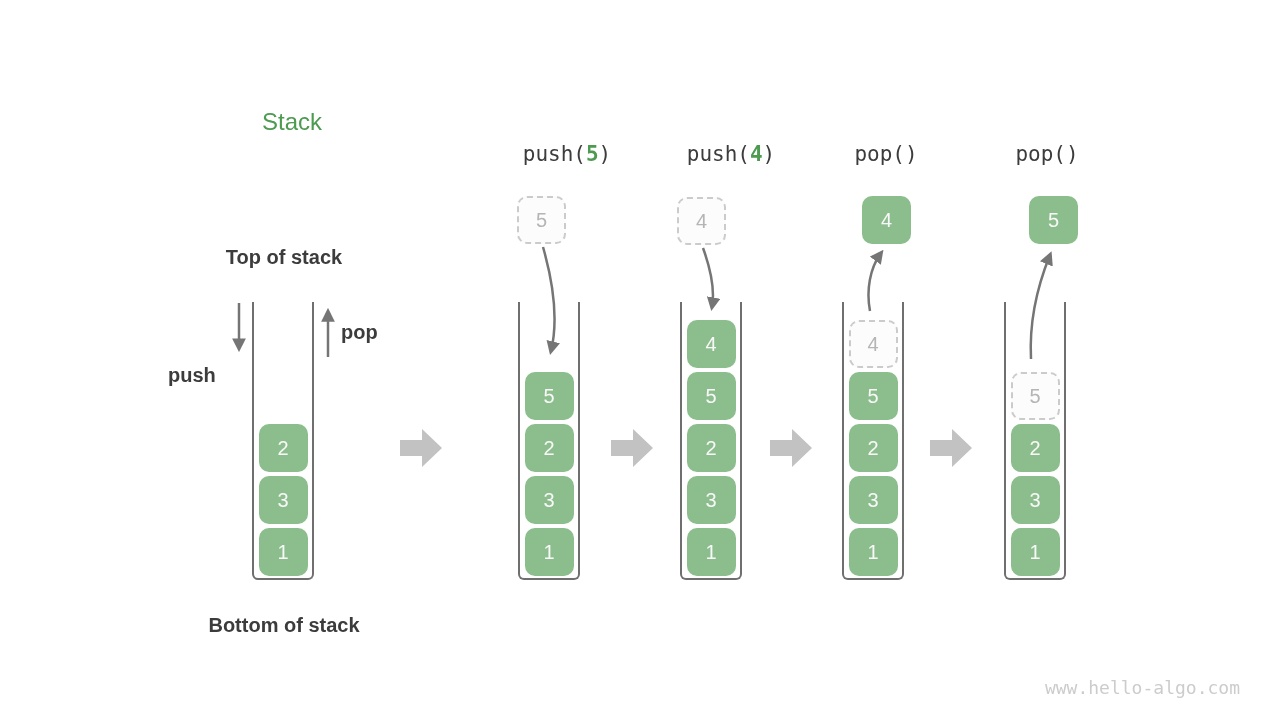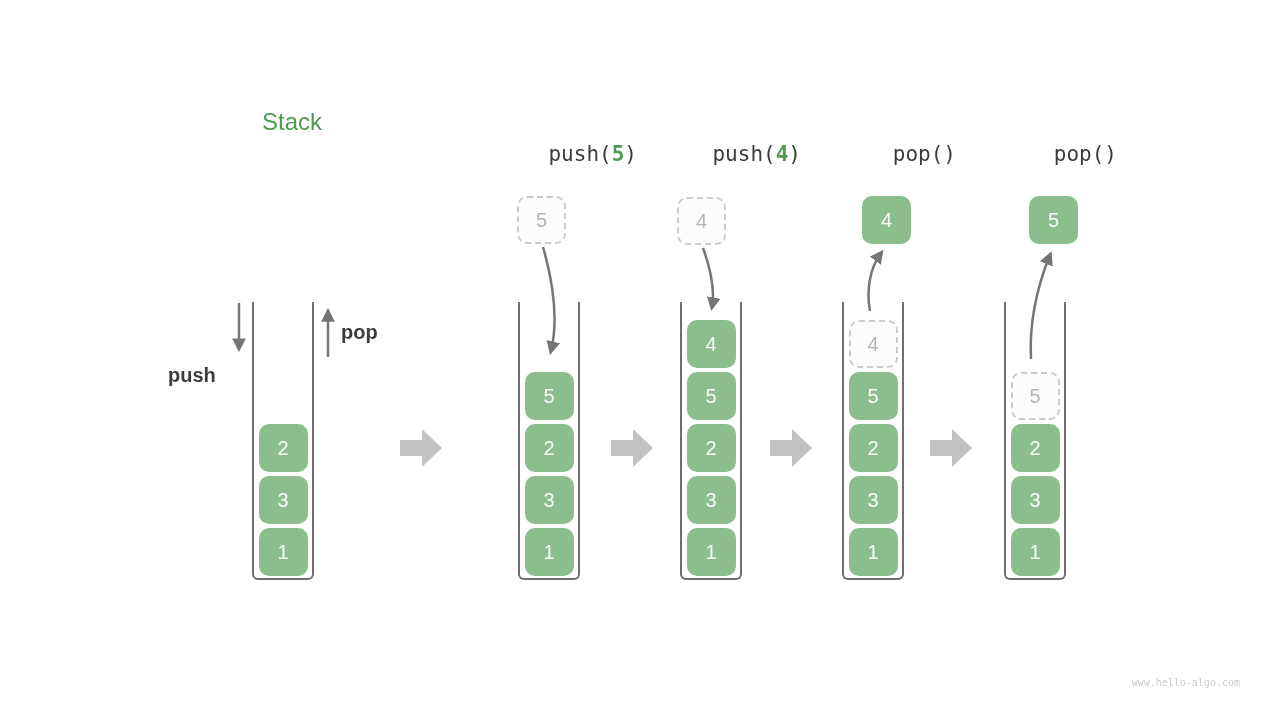--- a/index.html
+++ b/index.html
@@ -6,21 +6,21 @@
   #canvas{
     position:relative;width:1280px;height:720px;background:#ffffff;overflow:hidden;
     font-family:"Liberation Sans",sans-serif;
   }
   .abs{position:absolute;}
   .h-title{font-size:24px;font-weight:400;color:var(--accent-green);text-align:center;}
   .h-label{font-size:20px;font-weight:700;color:var(--text-dark);}
   .center{text-align:center;}
   .op-label{
     font-family:"DejaVu Sans Mono",monospace;font-size:21px;color:var(--text-dark);
-    text-align:right;white-space:pre;
+    text-align:center;white-space:pre;
   }
   .op-arg{color:var(--accent-green);font-weight:700;}
   
   .stack{
     box-sizing:border-box;width:62px;height:278px;top:302px;
     border-left:2px solid var(--wall-gray);
     border-right:2px solid var(--wall-gray);
     border-bottom:2px solid var(--wall-gray);
     border-radius:0 0 6px 6px;
     display:flex;flex-direction:column;justify-content:flex-end;align-items:center;
@@ -29,34 +29,36 @@
   .cell{
     box-sizing:border-box;width:49px;height:48px;border-radius:10px;
     display:flex;align-items:center;justify-content:center;
     font-size:20px;font-weight:500;flex:0 0 auto;
   }
   .solid{background:var(--block-green);color:var(--block-text);}
   .ghost{
     background:#fcfcfc;border:2px dashed var(--ghost-border);color:var(--ghost-text);
   }
   .watermark{
-    font-family:"DejaVu Sans Mono",monospace;font-size:10px;color:var(--watermark-gray);
+    font-family:"DejaVu Sans Mono",monospace;font-size:18px;color:var(--watermark-gray);
   }
   svg{position:absolute;left:0;top:0;pointer-events:none;}
   .thin-arrow{stroke:var(--arrow-gray);stroke-width:2.5;fill:none;}
   .ah-fill{fill:var(--arrow-gray);}
   .block-arrow{fill:var(--transition-arrow-gray);}
 </style>
 </head>
 <body>
 
 <div id="canvas">
 
   <div class="abs h-title" style="left:232px;top:108px;width:120px;">Stack</div>
 
+  <div class="abs h-label center" style="left:184px;top:246px;width:200px;">Top of stack</div>
+  <div class="abs h-label center" style="left:184px;top:614px;width:200px;">Bottom of stack</div>
 
   <div class="abs h-label" style="left:168px;top:321px;margin-top:43px;">push</div>
   <div class="abs h-label" style="left:341px;top:321px;">pop</div>
 
   <div class="abs op-label" style="left:497px;top:142px;width:140px;"><span>push(</span><span class="op-arg">5</span><span>)</span></div>
   <div class="abs op-label" style="left:661px;top:142px;width:140px;"><span>push(</span><span class="op-arg">4</span><span>)</span></div>
   <div class="abs op-label" style="left:816px;top:142px;width:140px;"><span>pop()</span><span class="op-arg"></span><span></span></div>
   <div class="abs op-label" style="left:977px;top:142px;width:140px;"><span>pop()</span><span class="op-arg"></span><span></span></div>
 
   <div class="abs cell ghost" style="left:517px;top:196px;">5</div>

